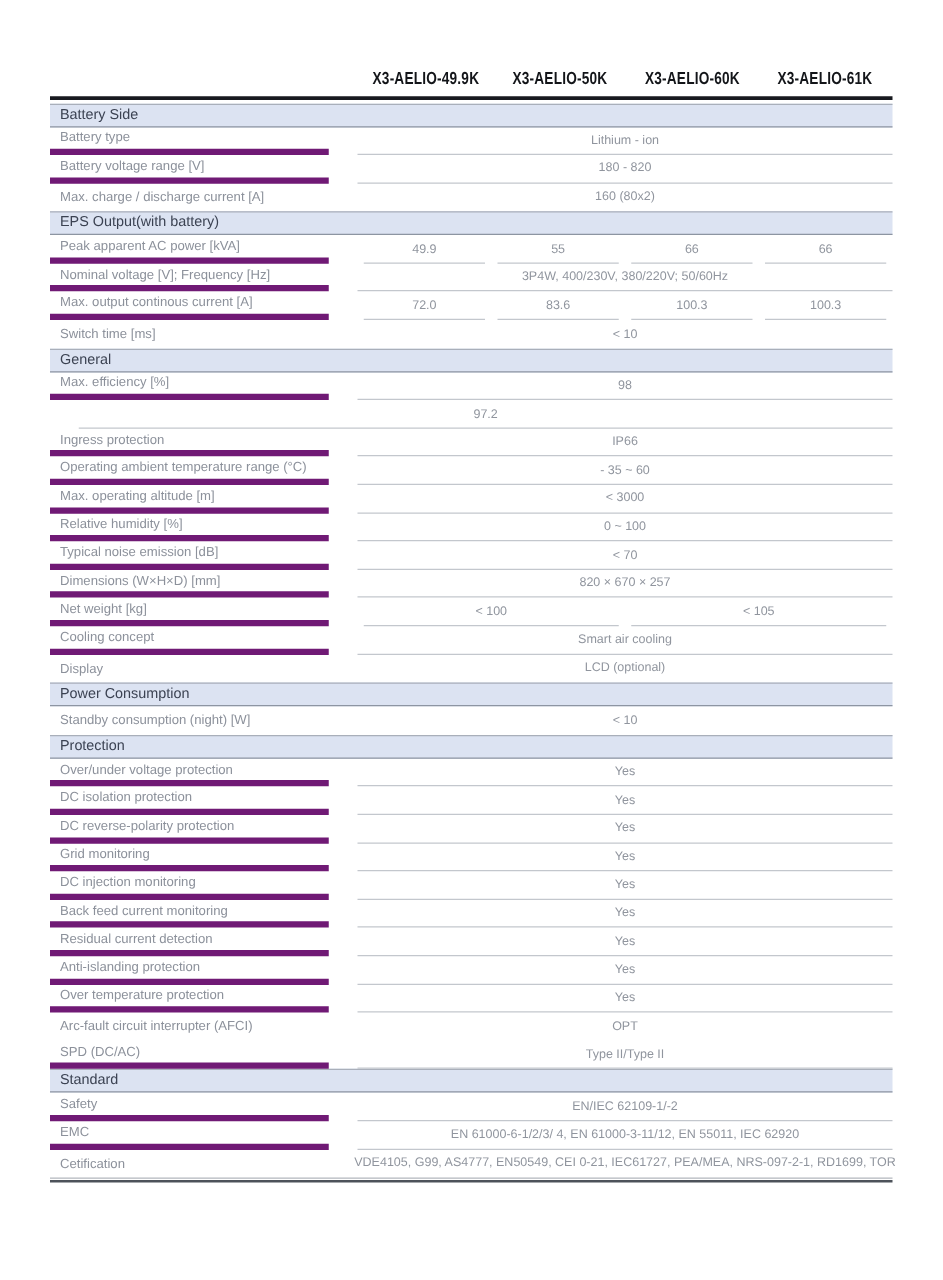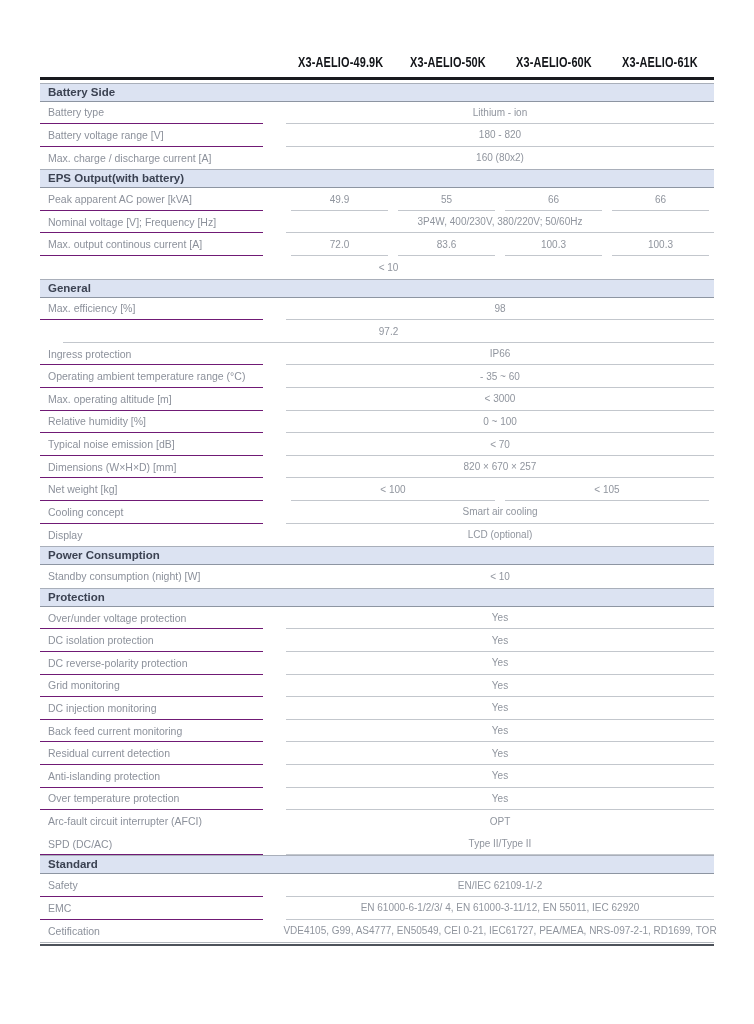--- a/index.html
+++ b/index.html
@@ -28,29 +28,29 @@
   }
 
   .topline{height:2.5px;background:#181a1f;margin-top:7px;margin-bottom:3px;}
 
   .section-band{
     height:17px;line-height:17px;
     background:#dce3f2;
     border-top:1px solid #a9afba;
     border-bottom:1px solid #8d95a2;
     padding-left:8px;
-    font-size:11.5px;color:#3b4252;font-weight:bold;
+    font-size:11.5px;color:#3b4252;
   }
 
   .spec-row{display:flex;height:22.6px;align-items:stretch;}
   .row-label{
     width:215px;padding-left:8px;
     font-size:10.5px;color:#8c919b;
     display:flex;align-items:center;
-    border-bottom:1px solid #701a75;
+    border-bottom:5px solid #701a75;
     white-space:nowrap;
   }
   .row-gap{width:23px;}
   .row-values{flex:1;display:flex;min-width:0;}
   .val{
     display:flex;align-items:center;justify-content:center;
     font-size:10px;color:#90959e;
     border-bottom:1px solid #c3c7cd;
     white-space:nowrap;min-width:0;
   }
@@ -123,20 +123,21 @@
           <div class="row-label">Max. output continous current [A]</div>
           <div class="row-gap"></div>
           <div class="row-values">
             <div class="val span-1">72.0</div>
             <div class="val span-1">83.6</div>
             <div class="val span-1">100.3</div>
             <div class="val span-1">100.3</div>
           </div>
         </div>
         <div class="spec-row last">
+          <div class="row-label">Switch time [ms]</div>
           <div class="row-gap"></div>
           <div class="row-values">
             <div class="val span-all">&lt; 10</div>
           </div>
         </div>
         <div class="section-band">General</div>
         <div class="spec-row">
           <div class="row-label">Max. efficiency [%]</div>
           <div class="row-gap"></div>
           <div class="row-values">

